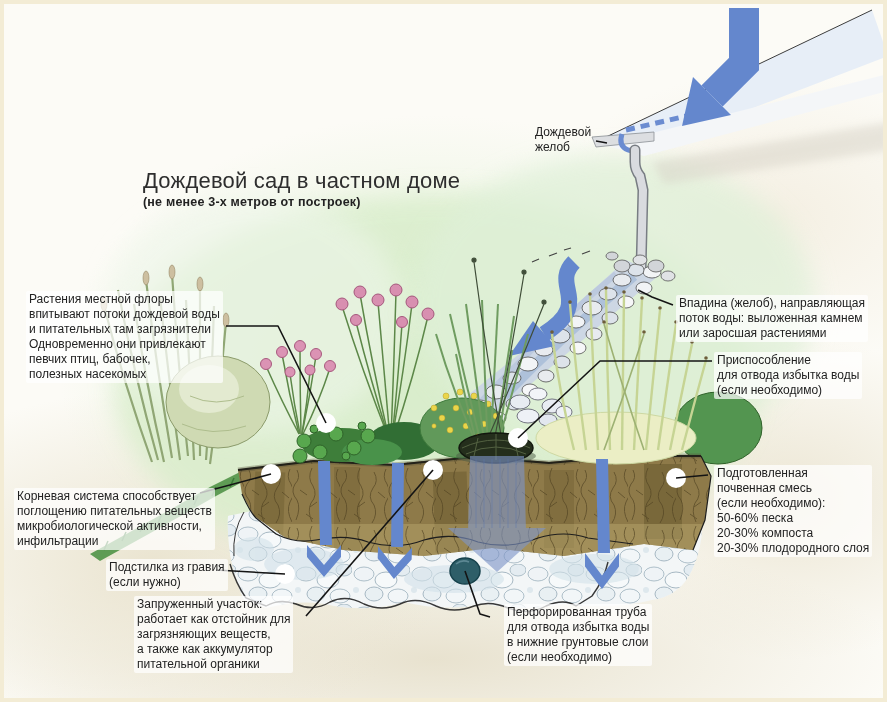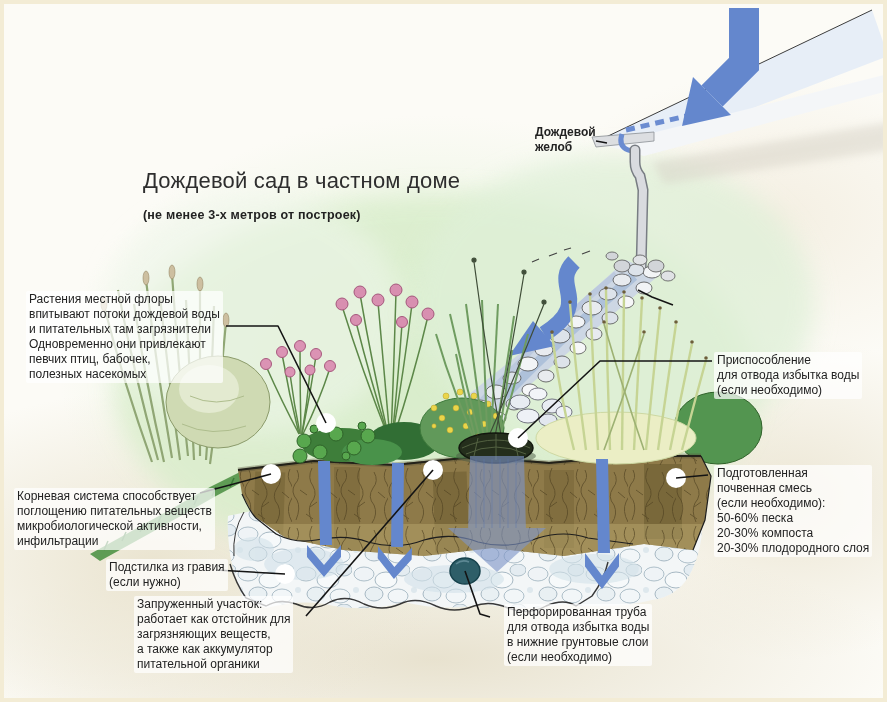--- a/index.html
+++ b/index.html
@@ -13,26 +13,26 @@
       radial-gradient(300px 200px at 770px 215px, #f4efe2 0%, rgba(244,239,226,0) 75%),
       radial-gradient(520px 360px at 430px 370px, #def0d2 0%, rgba(222,240,210,0) 72%),
       #fcfbf6;
     font-family:"Liberation Sans", sans-serif;
   }
   svg.art{position:absolute;left:0;top:0;}
   .lbl{
     position:absolute;font:12px/1.25 "Liberation Sans",sans-serif;color:#222;
     white-space:pre-line;background:rgba(255,255,255,.72);padding:1px 3px;border-radius:2px;
   }
-  .lbl.bold{font-weight:700;background:transparent;}
+  .lbl.bold{font-weight:400;background:transparent;}
   .title{
     position:absolute;left:139px;top:165px;color:#2e2e2e;
     font:400 22px/1.1 "Liberation Sans",sans-serif;letter-spacing:.2px;background:transparent;
   }
-  .subtitle{font:700 12.5px/1.3 "Liberation Sans",sans-serif;color:#222;margin-top:14px;}
+  .subtitle{font:700 12.5px/1.3 "Liberation Sans",sans-serif;color:#222;margin-top:1px;}
 </style>
 </head>
 <body>
 
 <div class="page">
 
 <svg class="art" width="887" height="702" viewBox="0 0 887 702">
   <defs>
     <filter id="fsoft" x="-40%" y="-40%" width="180%" height="180%">
           <feGaussianBlur stdDeviation="12"></feGaussianBlur>
@@ -411,20 +411,23 @@
 поглощению питательных веществ
 микробиологической активности,
 инфильтрации</div>
 <div class="lbl" style="left:130px;top:592px;max-width:190px">Запруженный участок:
 работает как отстойник для
 загрязняющих веществ,
 а также как аккумулятор
 питательной органики</div>
 <div class="lbl bold" style="left:528px;top:120px">Дождевой
 желоб</div>
+<div class="lbl" style="left:672px;top:291px;max-width:208px">Впадина (желоб), направляющая
+поток воды: выложенная камнем
+или заросшая растениями</div>
 <div class="lbl" style="left:710px;top:348px;max-width:170px">Приспособление
 для отвода избытка воды
 (если необходимо)</div>
 <div class="lbl" style="left:710px;top:461px;max-width:172px">Подготовленная
 почвенная смесь
 (если необходимо):
 50-60% песка
 20-30% компоста
 20-30% плодородного слоя</div>
 <div class="lbl" style="left:500px;top:600px;max-width:170px">Перфорированная труба

